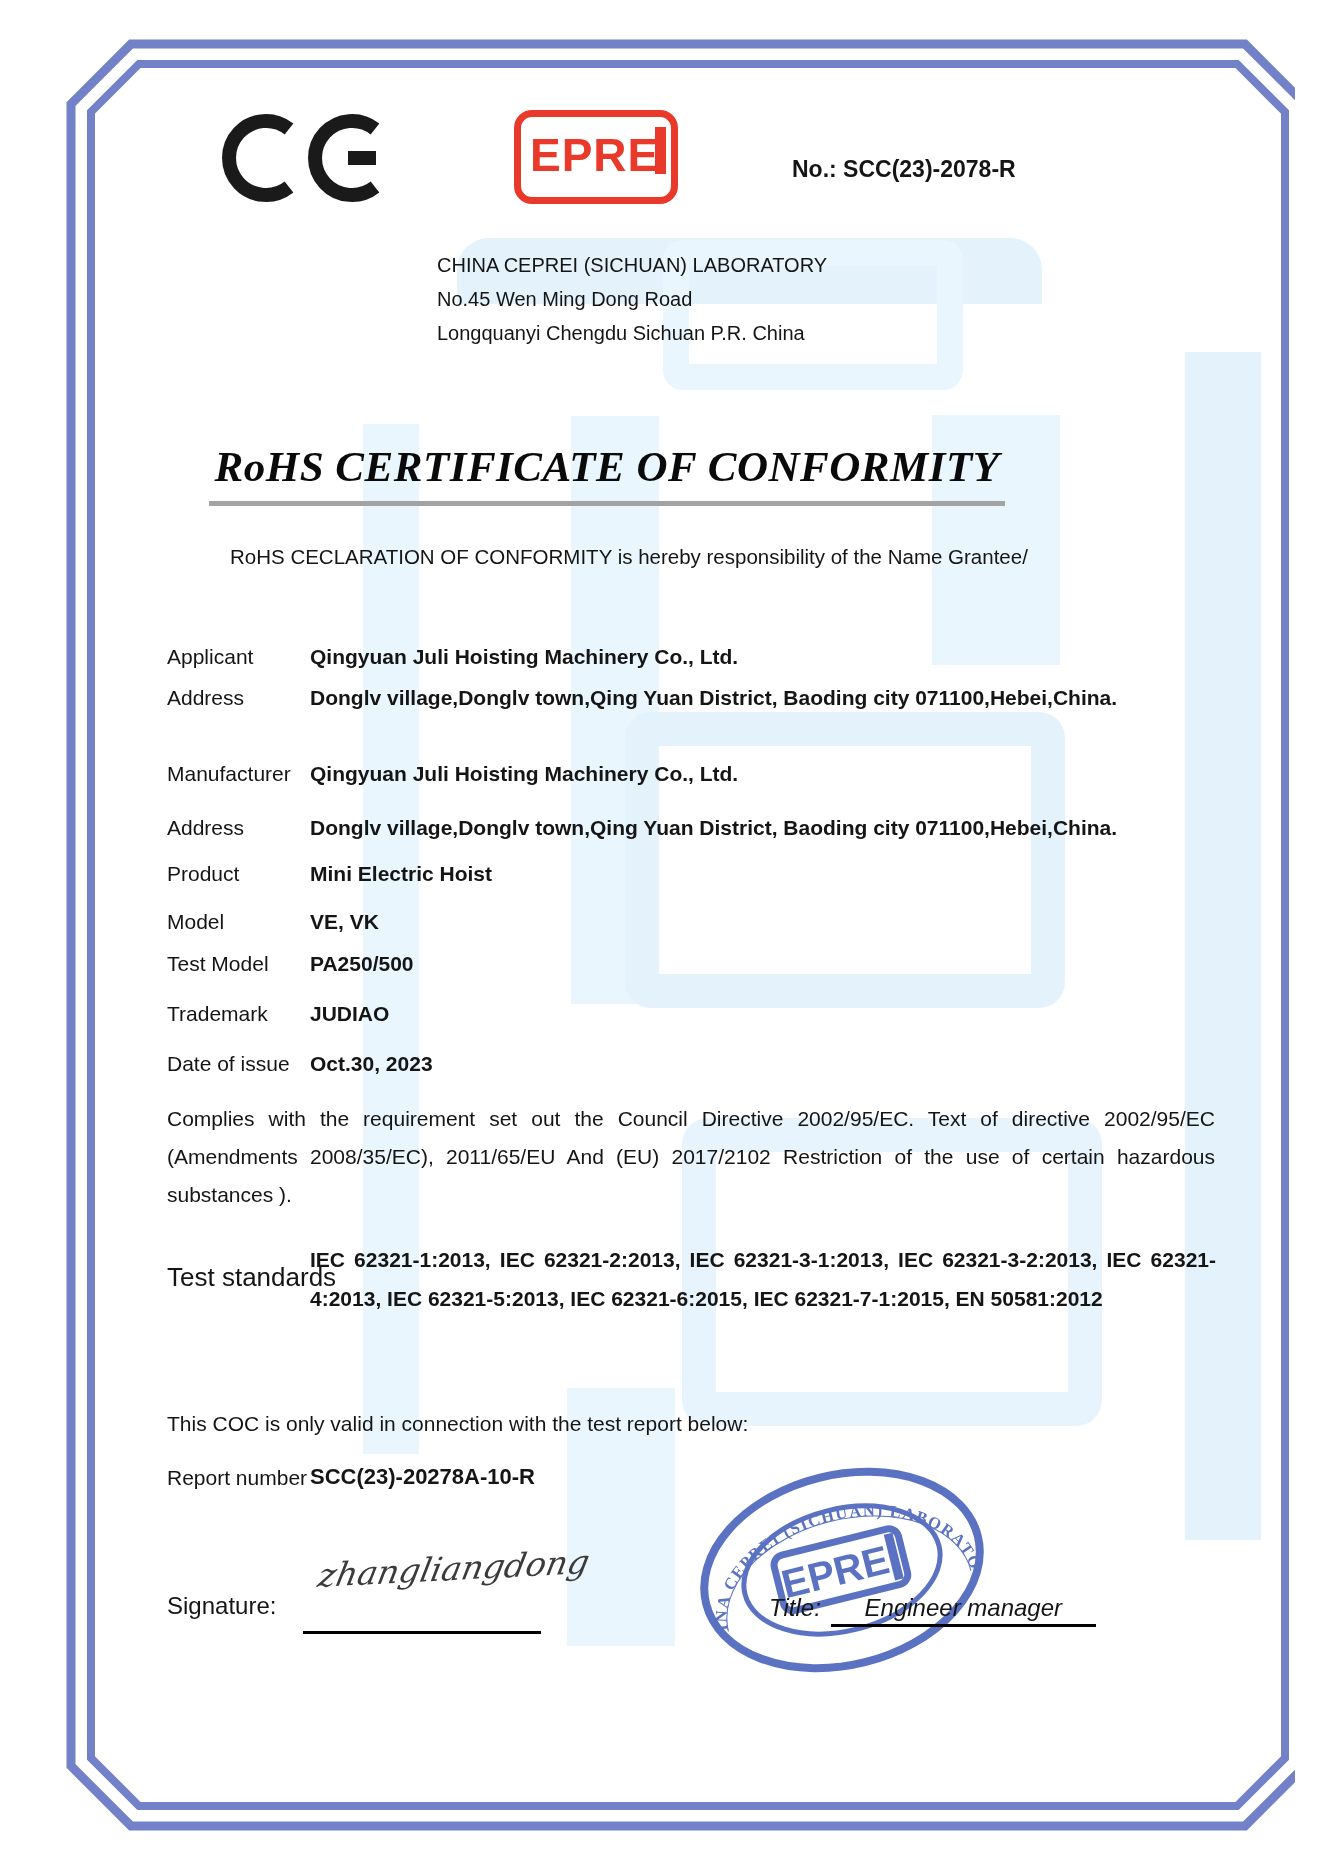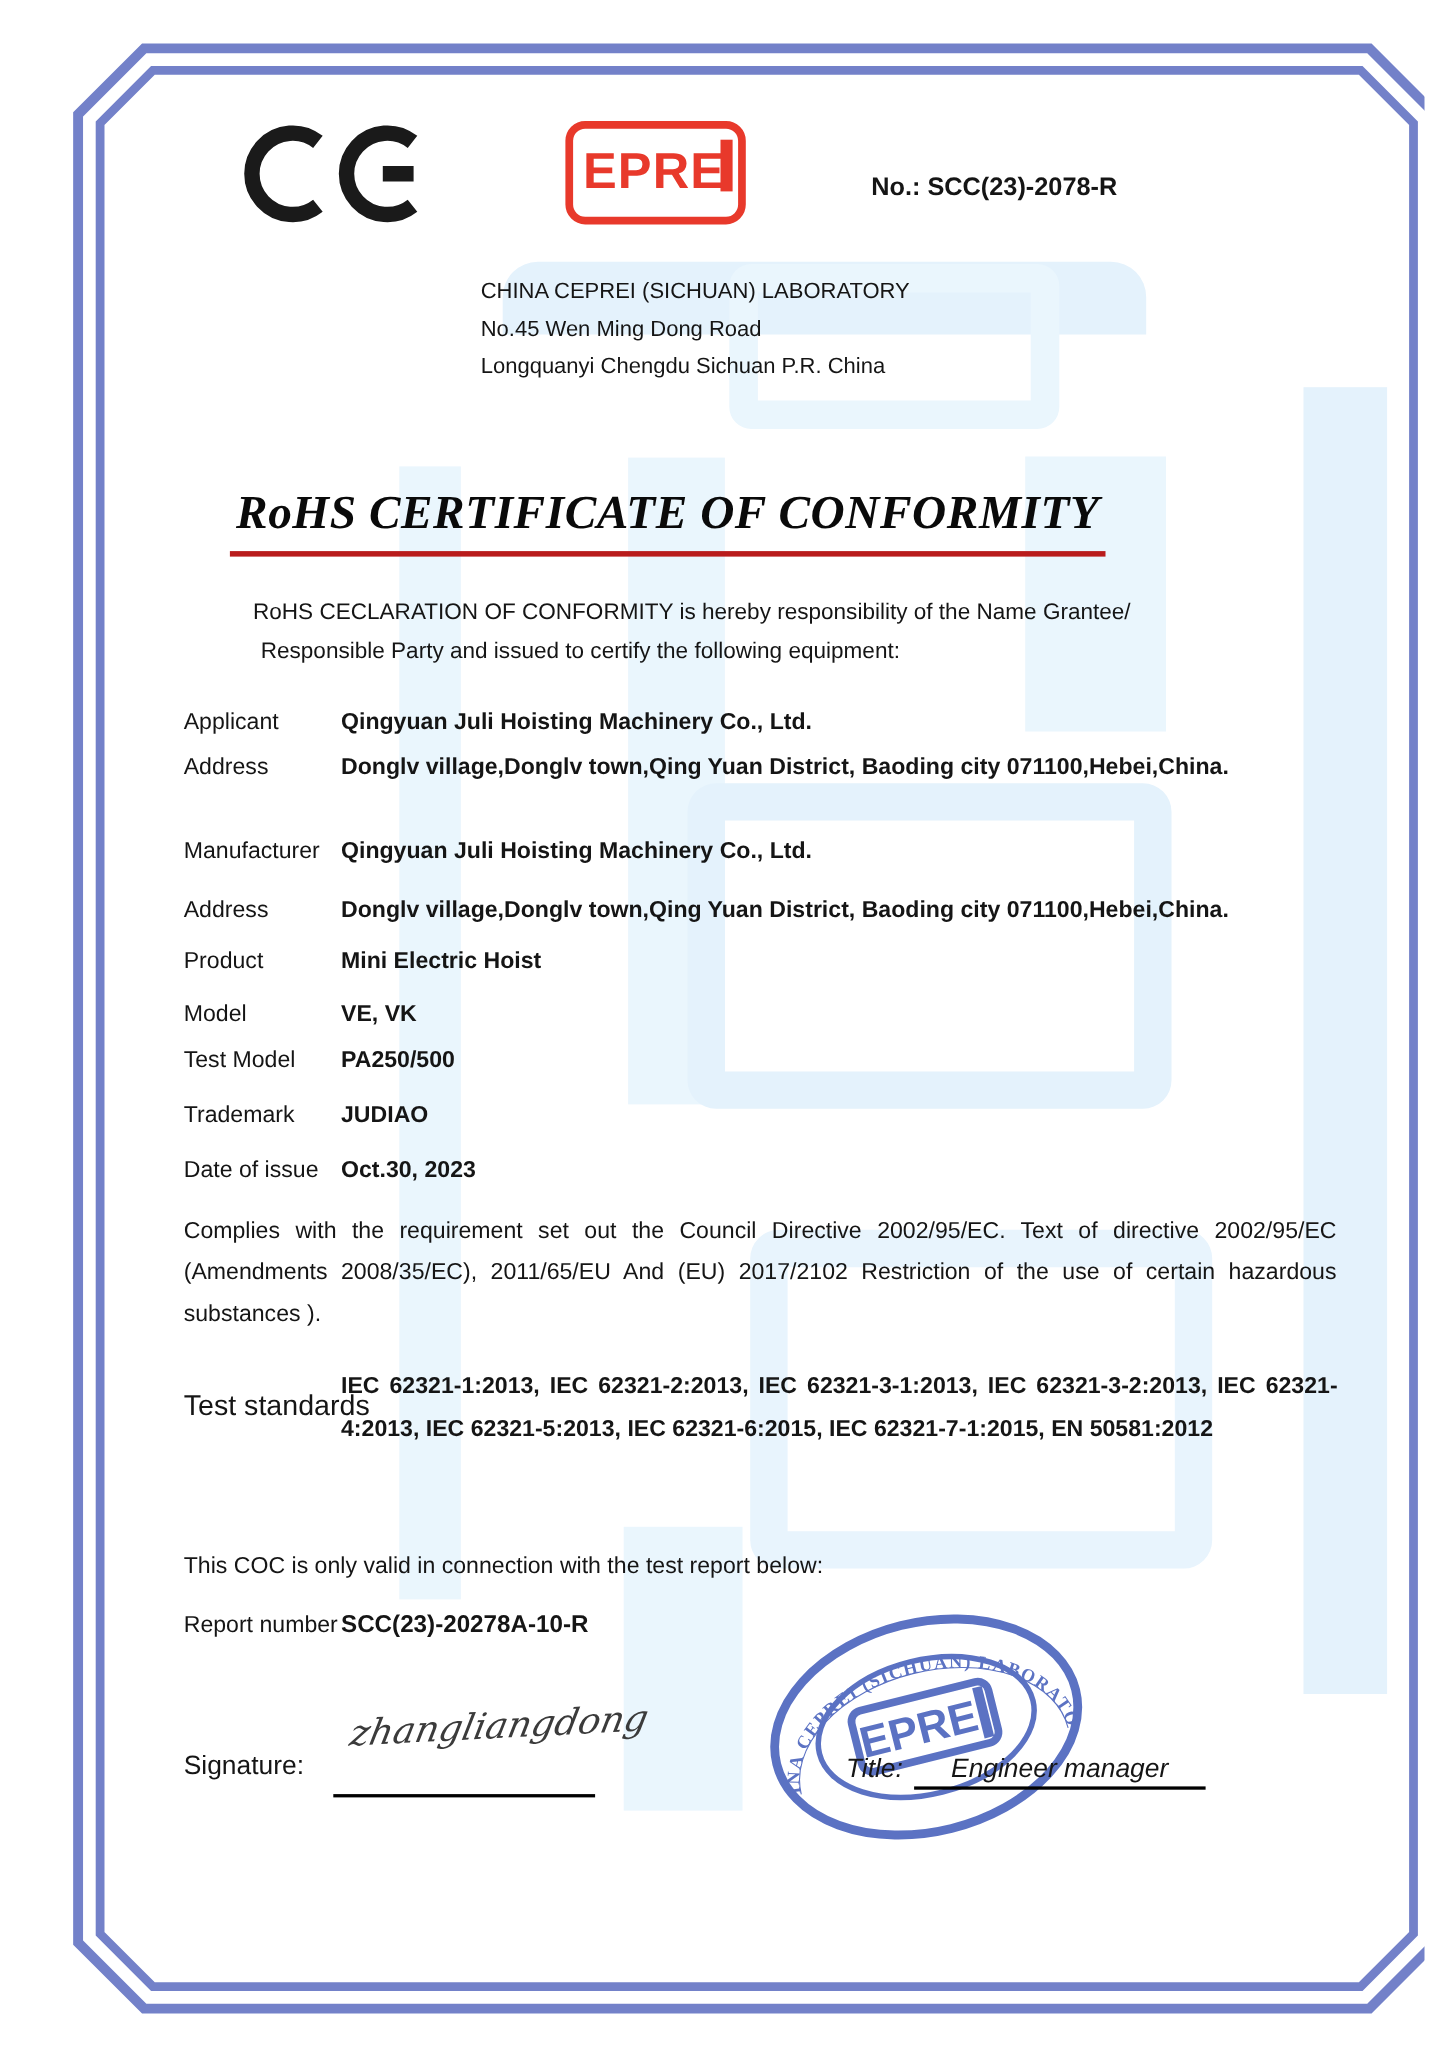--- a/index.html
+++ b/index.html
@@ -29,21 +29,21 @@
   #ce-svg{left:183px;top:112px;}
   #epre-logo{left:487px;top:110px;width:150px;height:80px;border:7px solid #e8392b;border-radius:18px;}
   #epre-logo-text{position:absolute;left:9px;top:5px;font-size:46px;font-weight:bold;letter-spacing:1px;color:#e8392b;line-height:66px;}
   #epre-logo-bar{position:absolute;right:5px;top:10px;width:11px;height:47px;background:#e8392b;}
   #cert-no{left:765px;top:156px;font-size:23px;font-weight:bold;}
   #issuer{left:410px;top:248px;font-size:20px;line-height:34px;}
   
   #title-wrap{left:170px;top:442px;width:820px;text-align:center;}
   #title-wrap .title-text{
     display:inline-block;font-family:"Liberation Serif",serif;font-style:italic;font-weight:bold;
-    font-size:43px;letter-spacing:.5px;border-bottom:5px solid #b91c1c;padding:0 6px 10px;color:#0a0a0a;
+    font-size:43px;letter-spacing:.5px;border-bottom:5px solid #a3a3a3;padding:0 6px 10px;color:#0a0a0a;
   }
   
   #decl1{left:203px;top:545px;font-size:20.5px;}
   #decl2{left:210px;top:580px;font-size:20.5px;}
   
   .field-row{position:absolute;left:140px;width:1062px;height:30px;}
   .flabel{position:absolute;left:0;top:0;font-size:21px;}
   .fvalue{position:absolute;left:143px;top:0;font-size:21px;font-weight:bold;white-space:nowrap;}
   
   #compliance{left:140px;top:1100px;width:1048px;font-size:21px;line-height:38px;text-align:justify;}
@@ -105,21 +105,20 @@
       <div>CHINA CEPREI (SICHUAN) LABORATORY</div>
       <div>No.45 Wen Ming Dong Road</div>
       <div>Longquanyi Chengdu Sichuan P.R. China</div>
     </div>
 
     <div id="title-wrap" class="abs">
       <span class="title-text">RoHS CERTIFICATE OF CONFORMITY</span>
     </div>
 
     <div id="decl1" class="abs">RoHS CECLARATION OF CONFORMITY is hereby responsibility of the Name Grantee/</div>
-    <div id="decl2" class="abs">Responsible Party and issued to certify the following equipment:</div>
 
     <div class="field-row" style="top:645px">
       <div class="flabel">Applicant</div>
       <div class="fvalue">Qingyuan Juli Hoisting Machinery Co., Ltd.</div>
     </div>
     <div class="field-row" style="top:686px">
       <div class="flabel">Address</div>
       <div class="fvalue">Donglv village,Donglv town,Qing Yuan District, Baoding city 071100,Hebei,China.</div>
     </div>
     <div class="field-row" style="top:762px">

